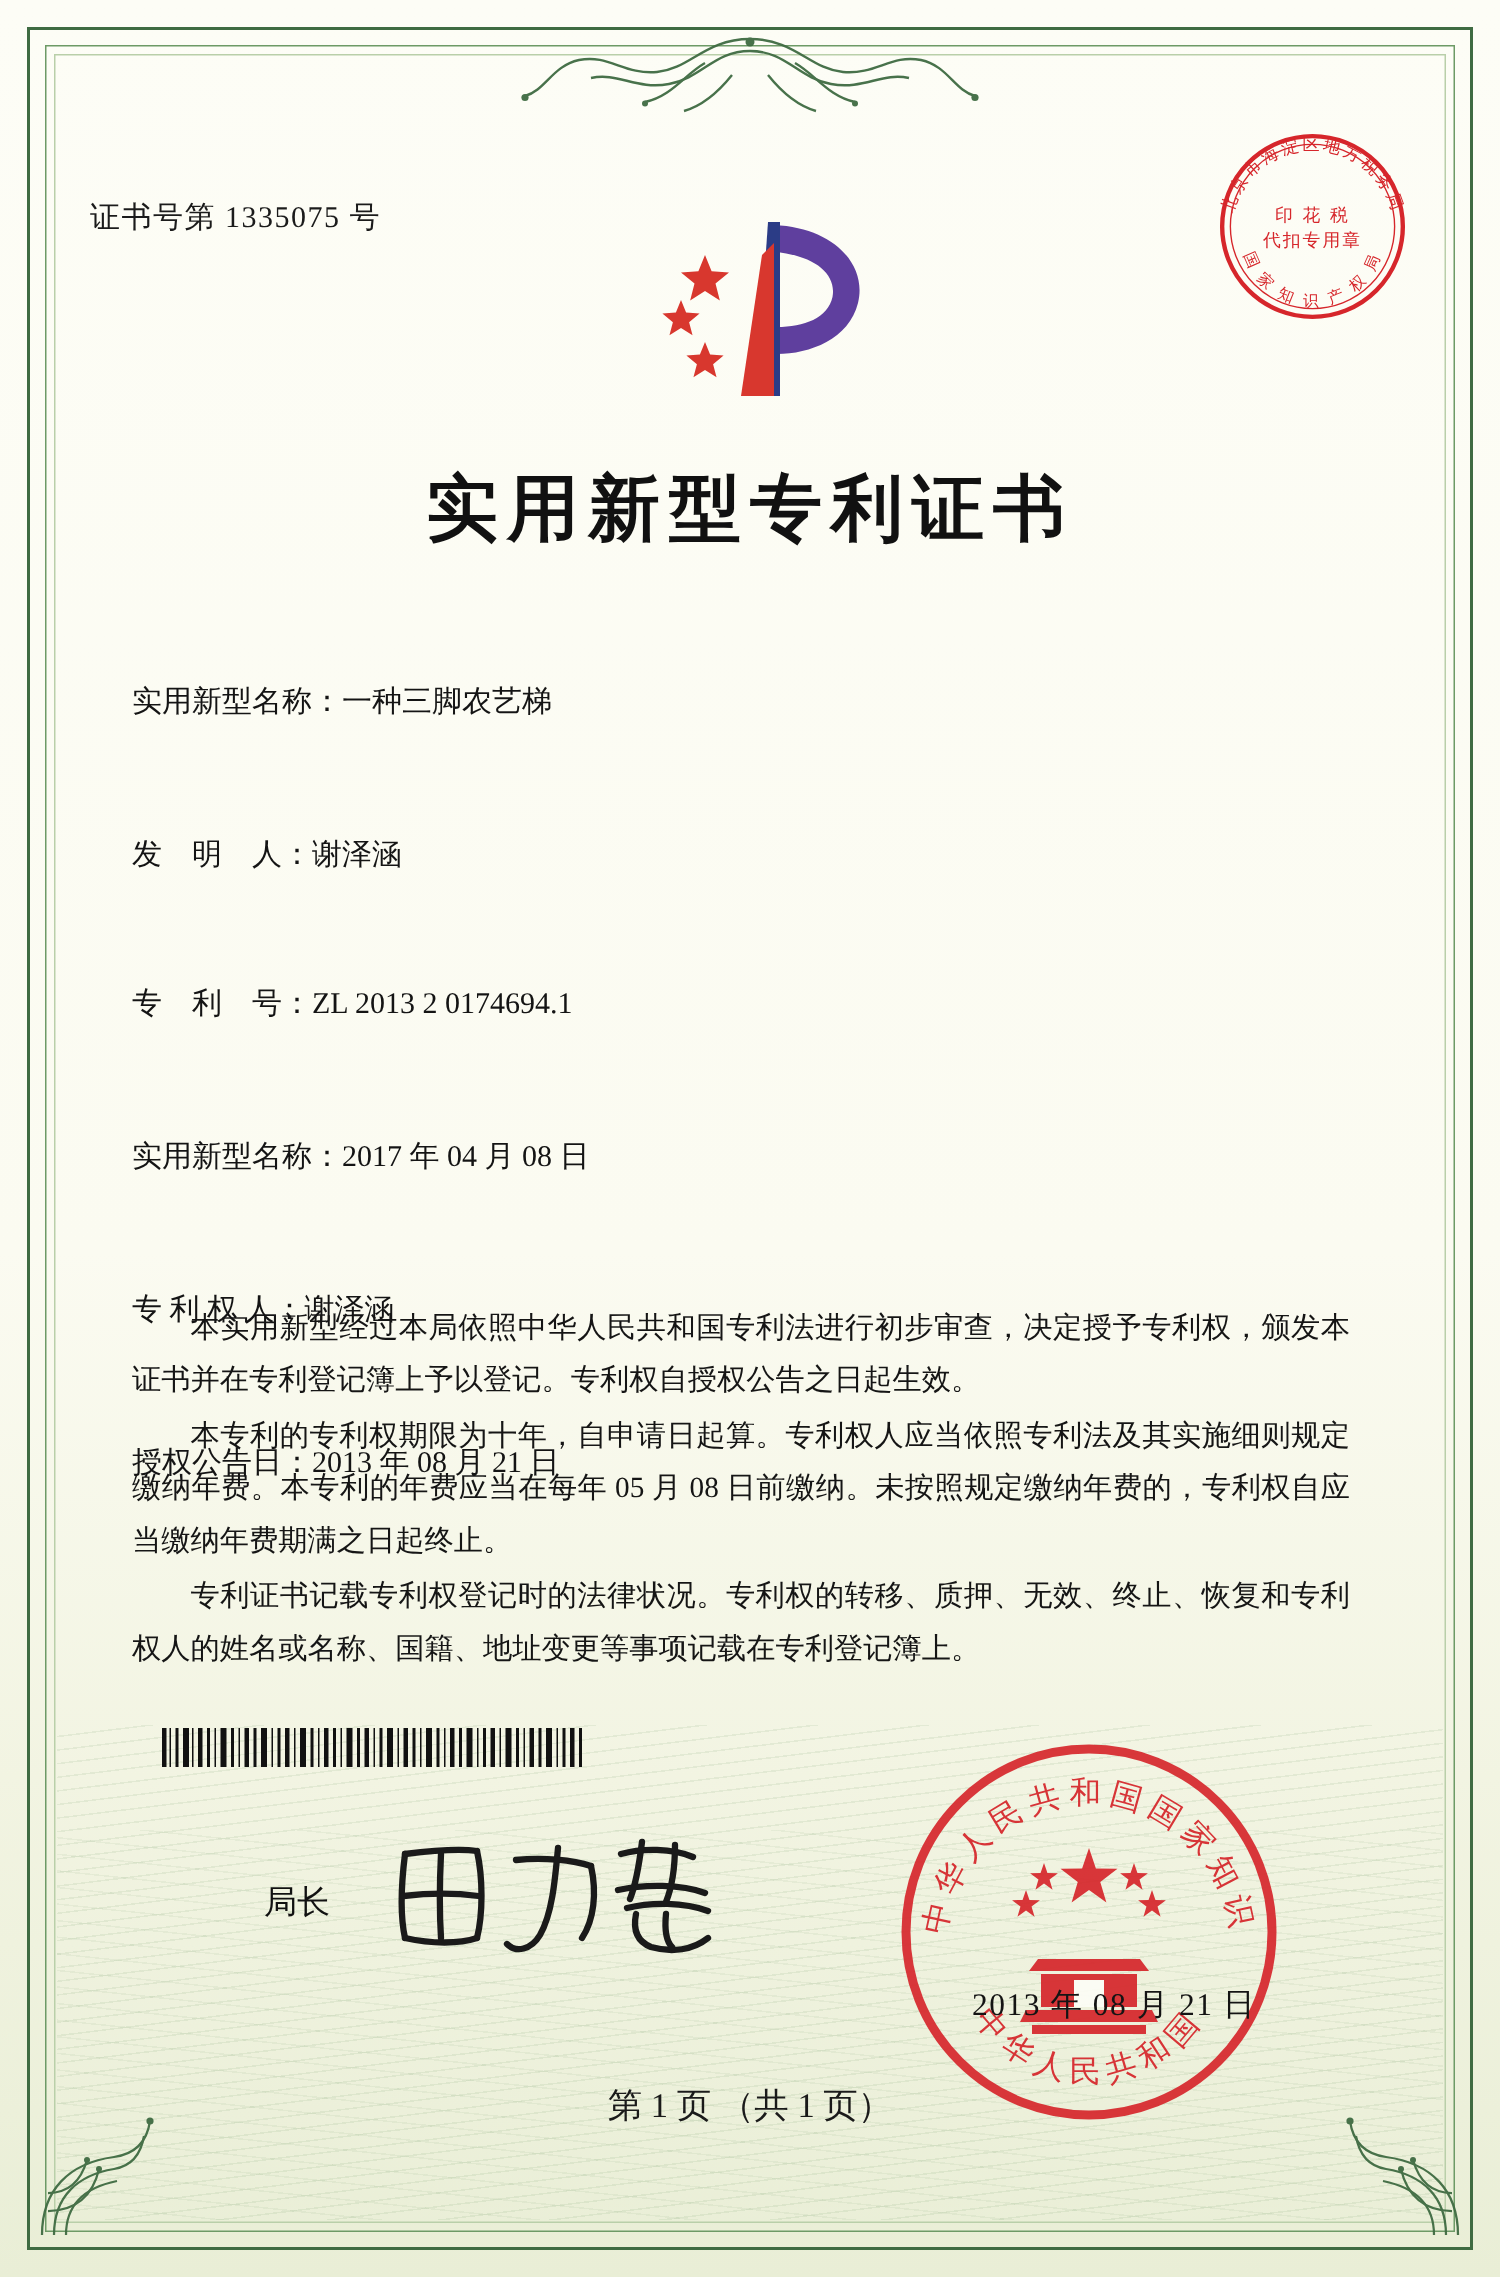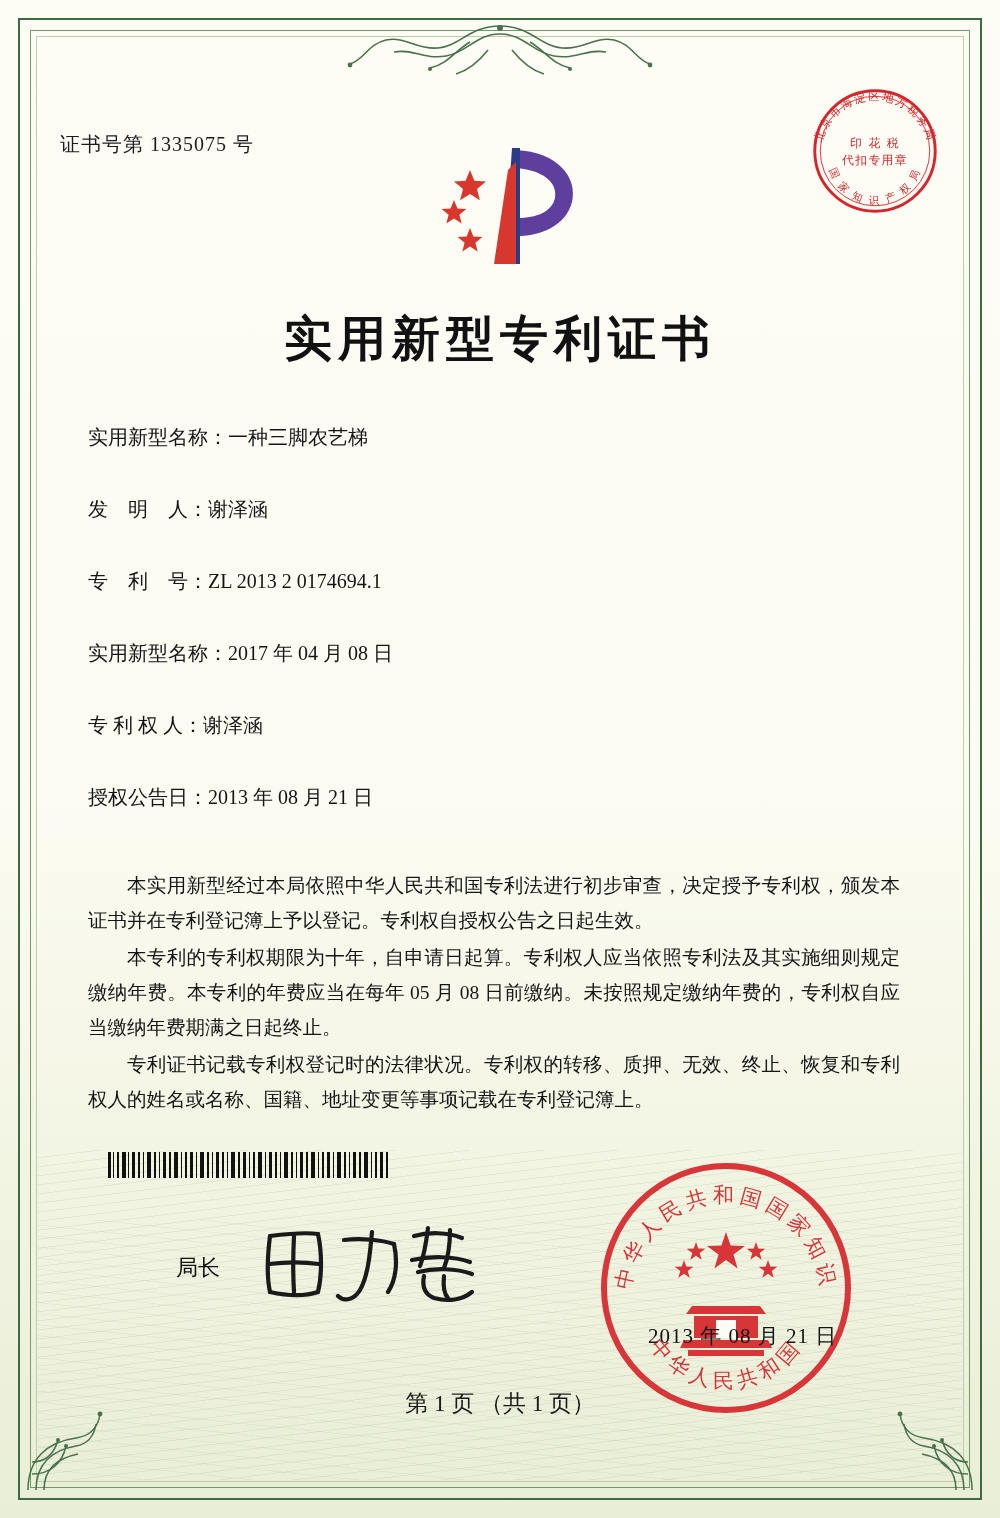--- a/index.html
+++ b/index.html
@@ -145,20 +145,21 @@
     font-size: 20px;
     color: #141414;
     margin-bottom: 45px;
     white-space: nowrap;
   }
   .field-label {
     display: inline-block;
   }
   .field-value {
     display: inline-block;
+    margin-top: 30px;
   }
 
   
   .paras {
     position: absolute;
     left: 88px;
     top: 868px;
     width: 812px;
     font-size: 19.5px;
     line-height: 35px;

